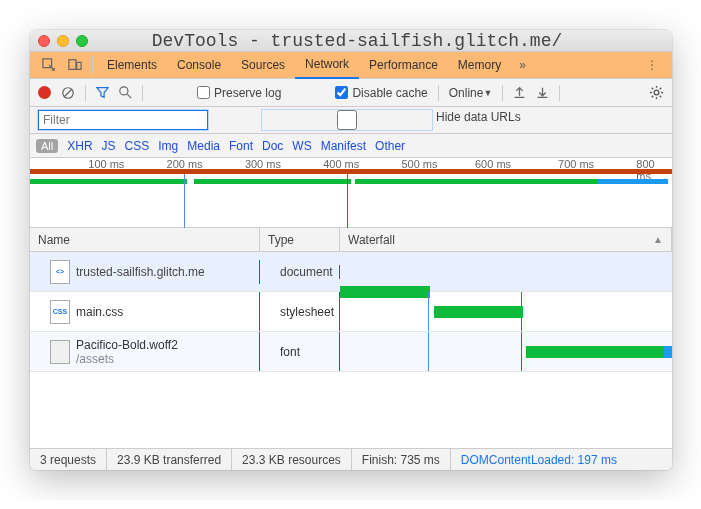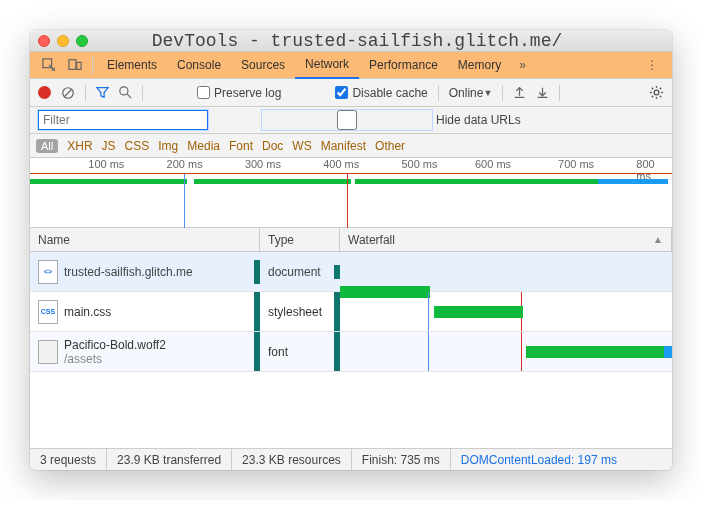--- a/index.html
+++ b/index.html
@@ -15,46 +15,46 @@
   .tabs .ic { width:26px; display:flex; justify-content:center; color:#666; }
   .tabs .sep { width:1px; height:18px; background:#ccc; margin:0 4px; }
   .tab { padding:0 10px; height:27px; display:flex; align-items:center; color:#333; font-size:12px; }
   .tab.active { border-bottom:2px solid #1a73e8; color:#333; }
   .moretab { padding:0 8px; color:#555; }
   .dotsv { margin-left:auto; padding:0 8px; color:#555; }
   .toolbar { display:flex; align-items:center; height:28px; border-bottom:1px solid #ccc; background:#f3f3f3; padding:0 8px; gap:10px; }
   .toolbar .rec { width:13px; height:13px; border-radius:50%; background:#d93025; }
   .toolbar .ico { color:#666; display:flex; align-items:center; }
   .toolbar .filt { color:#1a73e8; }
-  .chk { display:flex; align-items:center; gap:4px; font-size:12px; color:#444;padding-left:44px; }
+  .chk { display:flex; align-items:flex-start; gap:4px; font-size:12px; color:#444;padding-left:44px; }
   .chk input { accent-color:#1a73e8; }
   .sel { display:flex; align-items:center; color:#444; }
   .tri { font-size:9px; color:#555; }
   .gear { margin-left:auto; color:#555; }
   .filterrow { display:flex; align-items:center; height:27px; background:#f3f3f3; border-bottom:1px solid #ccc; padding:3px 8px; gap:10px; }
   .filterrow input { width:170px; height:20px; border:1px solid #1a73e8; outline:1px solid #bcd8ff; padding:0 4px; font-size:12px; color:#999; }
   .typerow { display:flex; align-items:center; height:24px; background:#f3f3f3; border-bottom:1px solid #ccc; padding:0 6px; gap:9px; font-size:12px; }
   .typerow .pill { background:#a3a3a3; color:#fff; padding:1px 5px; border-radius:3px; font-size:11px; }
-  .typerow span { color:#a16207; }
+  .typerow span { color:#1d4ed8; }
   .timeline { height:70px; border-bottom:1px solid #ccc; position:relative; background:#fff; }
-  .tlhead { height:16px; border-bottom:1px solid #c2410c; position:relative; font-size:11px; color:#666; }
+  .tlhead { height:16px; border-bottom:5px solid #c2410c; position:relative; font-size:11px; color:#666; }
   .tick { position:absolute; top:0; height:16px; display:flex; flex-direction:column; align-items:center; }
   .tick .lbl { font-size:11px; }
   .tlbody { position:relative; height:54px; }
   .bar { position:absolute; height:5px; top:5px; }
   .vline { position:absolute; top:0; bottom:0; width:1px; }
   .gridhead { display:flex; height:24px; background:#f3f3f3; border-bottom:1px solid #ccc; font-size:12px; color:#444; }
   .gridhead > div { display:flex; align-items:center; padding:0 8px; border-right:1px solid #ccc; }
   .colname { width:230px; }
   .coltype { width:80px; }
   .colwf { flex:1; border-right:none; position:relative; }
   .row { display:flex; height:40px; border-bottom:1px solid #e5e5e5; font-size:12px; }
   .row.sel { background:#e8f0fe; }
   .row.even { background:#f5f9ff; }
-  .row > div { display:flex; align-items:center; padding:0 8px; border-right:6px solid #0f766e; }
+  .row > div { display:flex; align-items:center; padding:0 20px; border-right:1px solid #0f766e; }
   .row .colwf { border-right:none; position:relative; padding:0; }
   .fileic { width:20px; height:24px; border:1px solid #aaa; background:#fff; margin-right:6px; display:flex; align-items:center; justify-content:center; font-size:7px; font-weight:bold; }
   .fileic.doc { color:#1a73e8; }
   .fileic.css { color:#1a73e8; }
   .fileic.fnt { background:#f0f0f0; }
   .sub { color:#888; font-size:12px; }
   .wfbar { position:absolute; height:12px; top:14px; }
   .wfv { position:absolute; top:0; bottom:0; width:1px; }
   .status { display:flex; height:22px; background:#f3f3f3; border-top:1px solid #ccc; font-size:12px; color:#444; }
   .status > div { padding:4px 10px; border-right:1px solid #ccc; }

